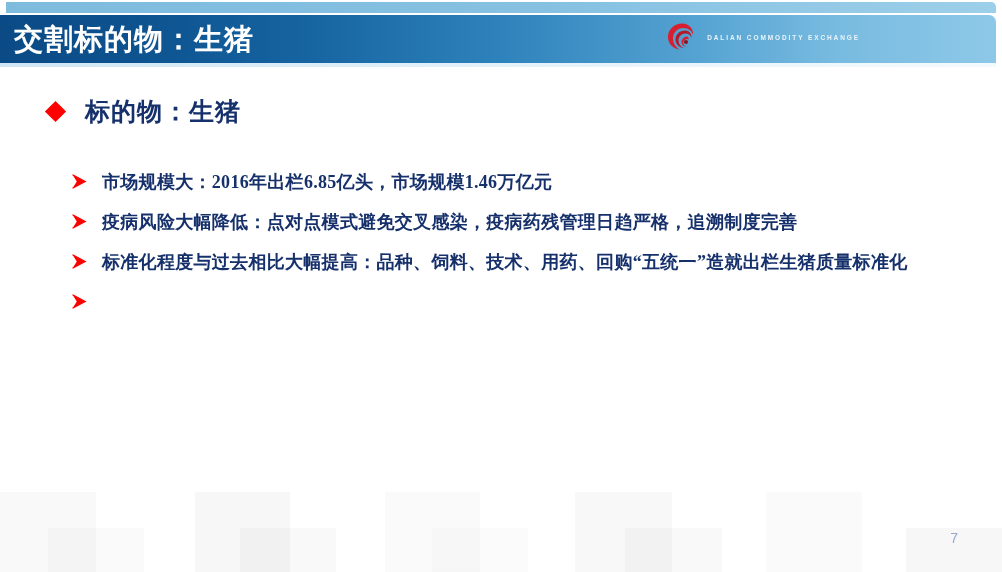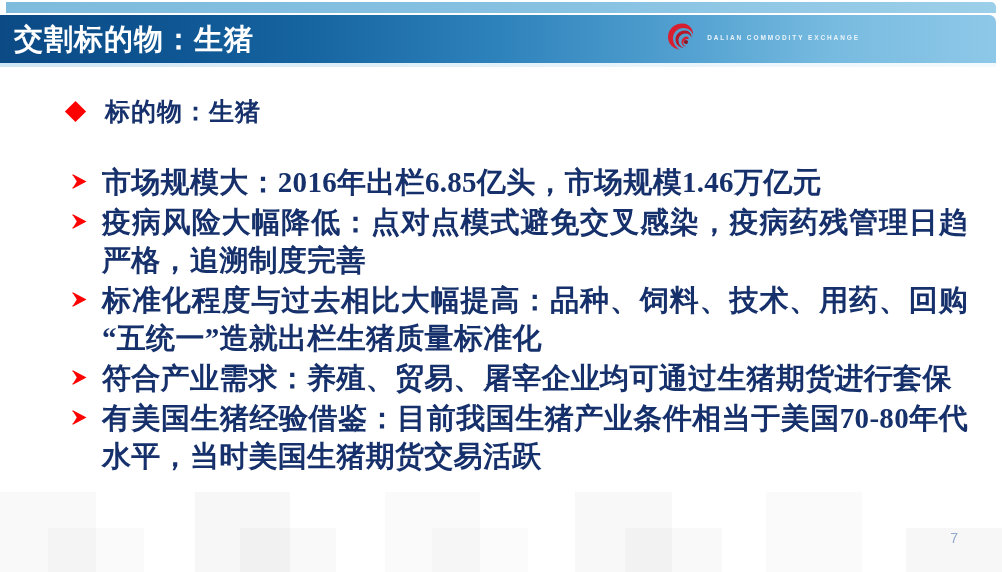--- a/index.html
+++ b/index.html
@@ -145,21 +145,21 @@
   .content {
     position: absolute;
     left: 0;
     top: 95px;
     width: 1002px;
   }
 
   .lead-row {
     display: flex;
     align-items: flex-start;
-    padding-left: 68px;
+    padding-left: 48px;
     margin-bottom: 34px;
   }
   .diamond-bullet {
     width: 15px;
     height: 15px;
     background: #ff0000;
     transform: rotate(45deg);
     margin-top: 9px;
     flex: 0 0 auto;
   }
@@ -183,21 +183,21 @@
     margin-bottom: 2px;
   }
   .arrow-bullet {
     flex: 0 0 auto;
     width: 17px;
     height: 17px;
     margin-top: 10px;
   }
   .bullet-text {
     margin-left: 15px;
-    font-size: 29px;
+    font-size: 18px;
     font-weight: bold;
     color: #16306b;
     line-height: 38px;
     letter-spacing: 0.3px;
     text-align: justify;
     font-family: "Liberation Serif", "DejaVu Serif", serif;
   }
 
   
   .page-number {
@@ -268,29 +268,21 @@
           <path d="M3 2 L18 10 L3 18" fill="none" stroke="#ff0000" stroke-width="1.4"></path>
         </svg>
         <div class="bullet-text">标准化程度与过去相比大幅提高：品种、饲料、技术、用药、回购“五统一”造就出栏生猪质量标准化</div>
       </div>
 
       <div class="bullet-row">
         <svg class="arrow-bullet" viewBox="0 0 20 20">
           <path d="M3 2 L18 10 L3 18 L8 10 Z" fill="#ff0000"></path>
           <path d="M3 2 L18 10 L3 18" fill="none" stroke="#ff0000" stroke-width="1.4"></path>
         </svg>
-        <div class="bullet-text">符合产业需求：养殖、贸易、屠宰企业均可通过生猪期货进行套保</div>
-      </div>
-
-      <div class="bullet-row">
-        <svg class="arrow-bullet" viewBox="0 0 20 20">
-          <path d="M3 2 L18 10 L3 18 L8 10 Z" fill="#ff0000"></path>
-          <path d="M3 2 L18 10 L3 18" fill="none" stroke="#ff0000" stroke-width="1.4"></path>
-        </svg>
-        <div class="bullet-text">有美国生猪经验借鉴：目前我国生猪产业条件相当于美国70-80年代水平，当时美国生猪期货交易活跃</div>
-      </div>
+      </div>
+
 
     </div>
   </div>
 
   <div class="page-number">7</div>
 
 </div>
 
 </body></html>

